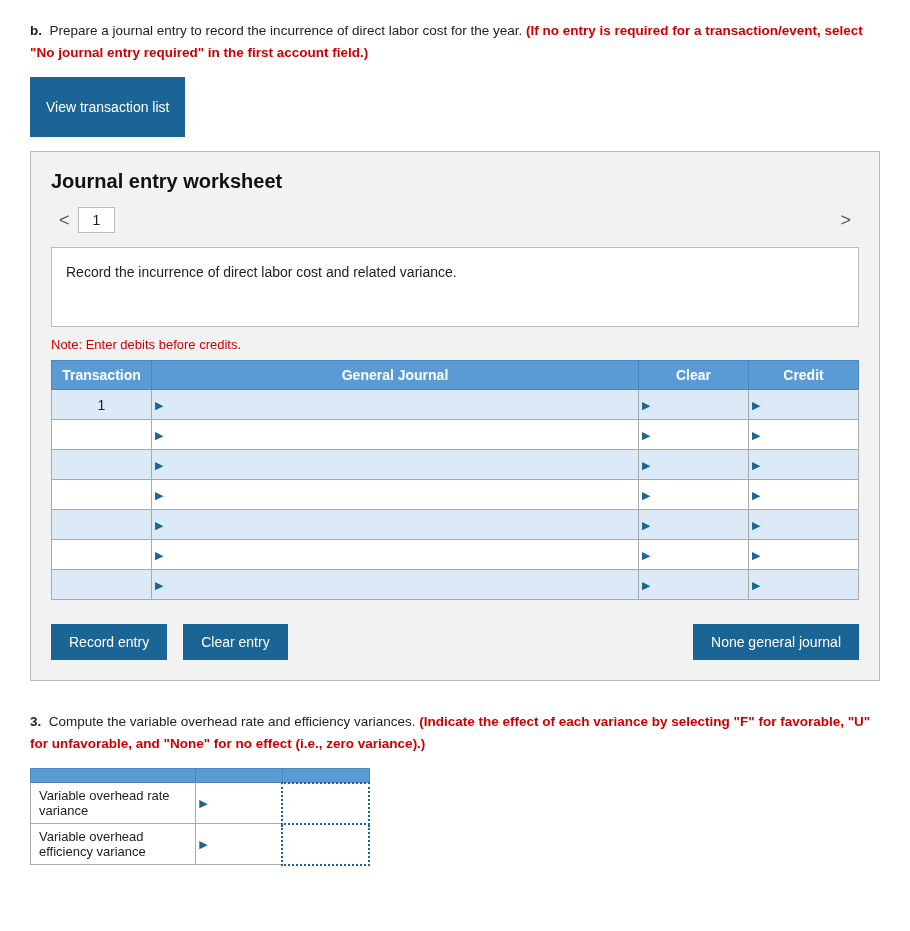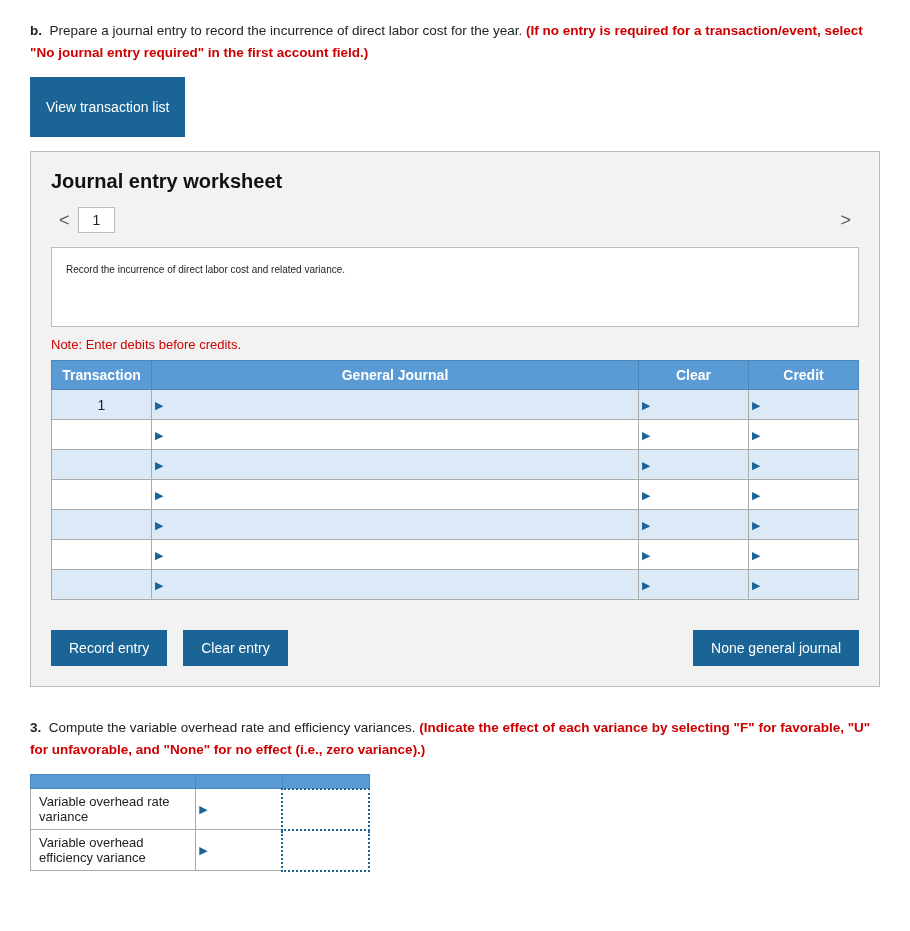--- a/index.html
+++ b/index.html
@@ -86,35 +86,35 @@
       background: none;
       border: none;
       padding: 2px 8px;
     }
 
     .description-box {
       background: #fff;
       border: 1px solid #bbb;
       padding: 16px 14px;
       margin-bottom: 10px;
-      font-size: 10px;
+      font-size: 14px;
       min-height: 80px;
       color: #222;
     }
 
     .note-text {
       color: #cc0000;
       font-size: 13px;
       margin-bottom: 8px;
     }
 
     .journal-table {
       width: 100%;
       border-collapse: collapse;
-      margin-bottom: 30px;
+      margin-bottom: 24px;
     }
 
     .journal-table th {
       background-color: #5b9bd5;
       color: #fff;
       padding: 6px 8px;
       text-align: center;
       font-size: 14px;
       border: 1px solid #4a87bb;
     }

